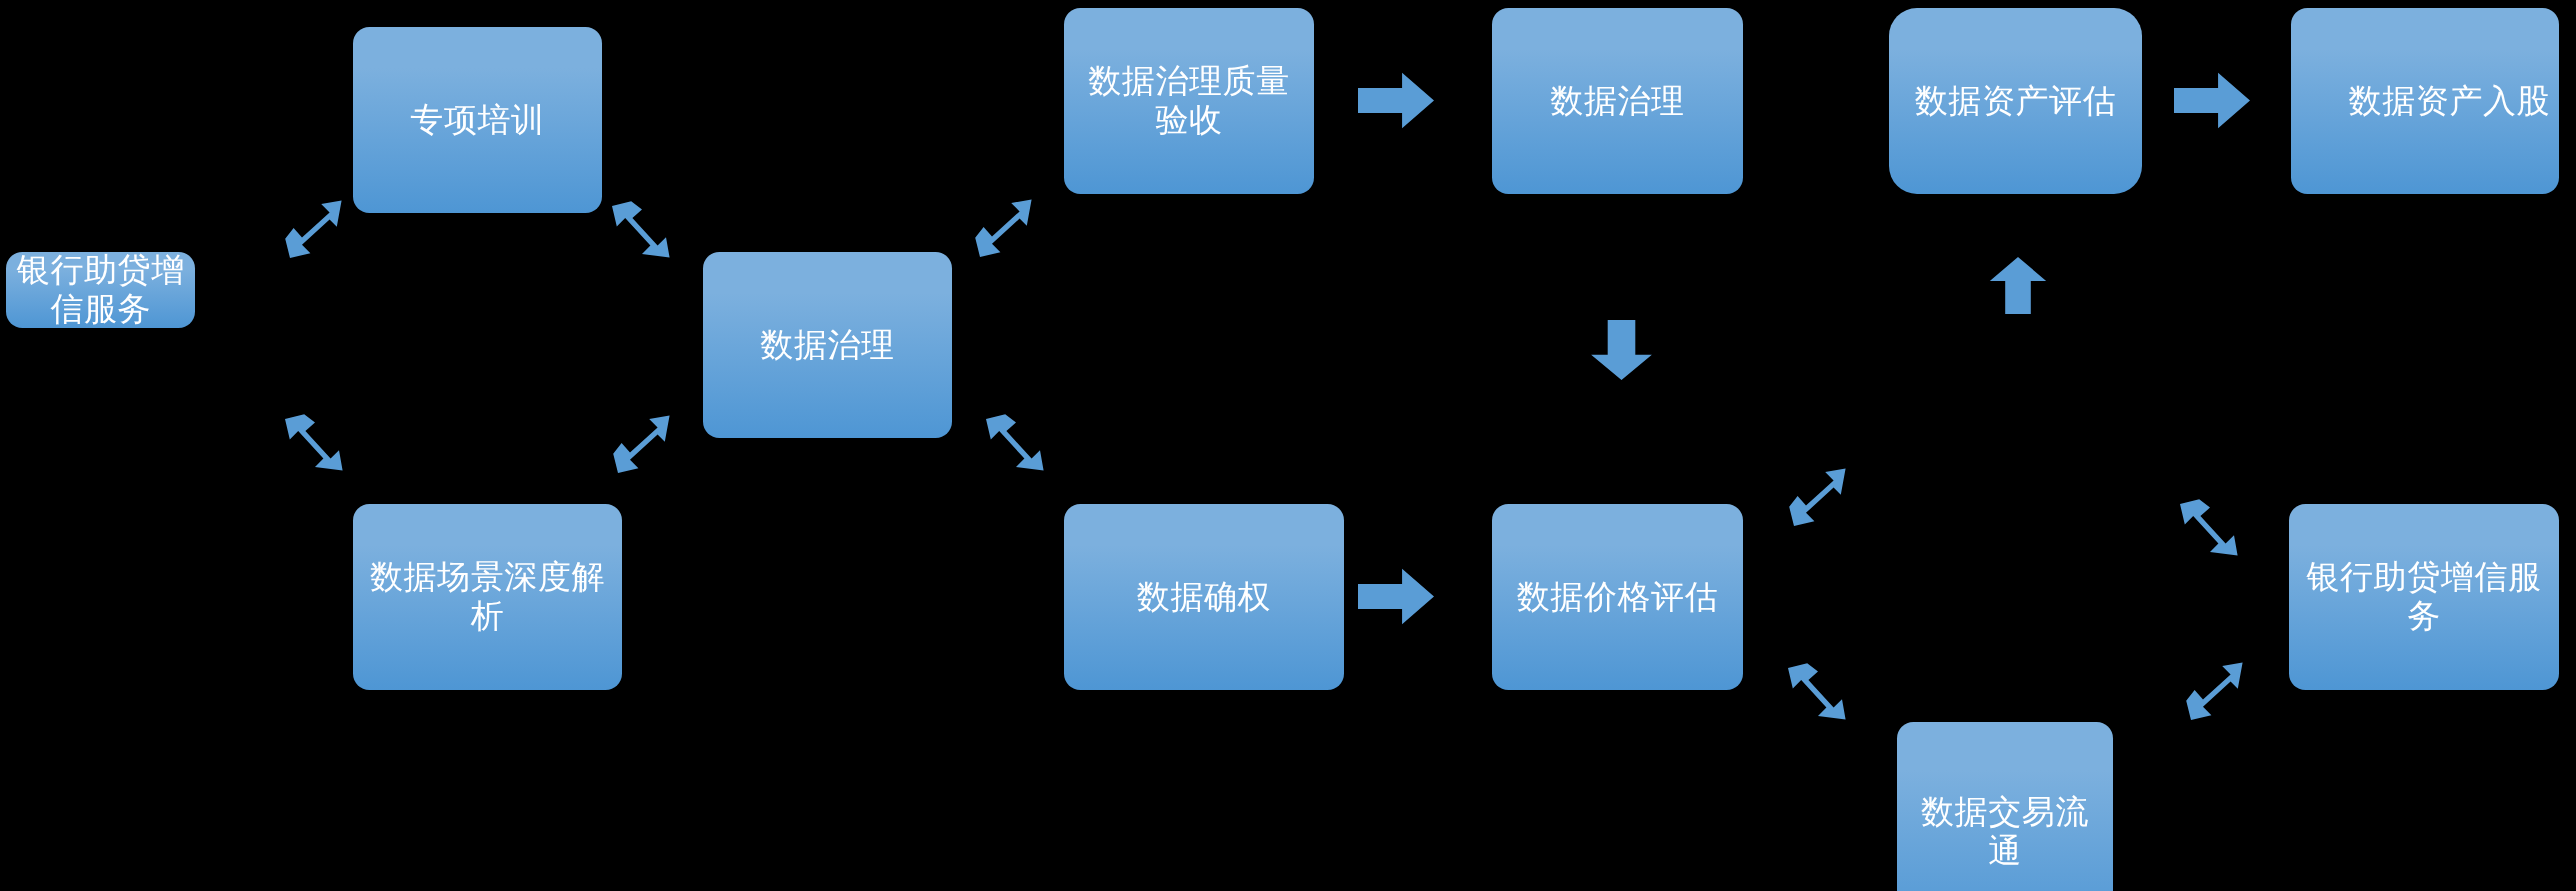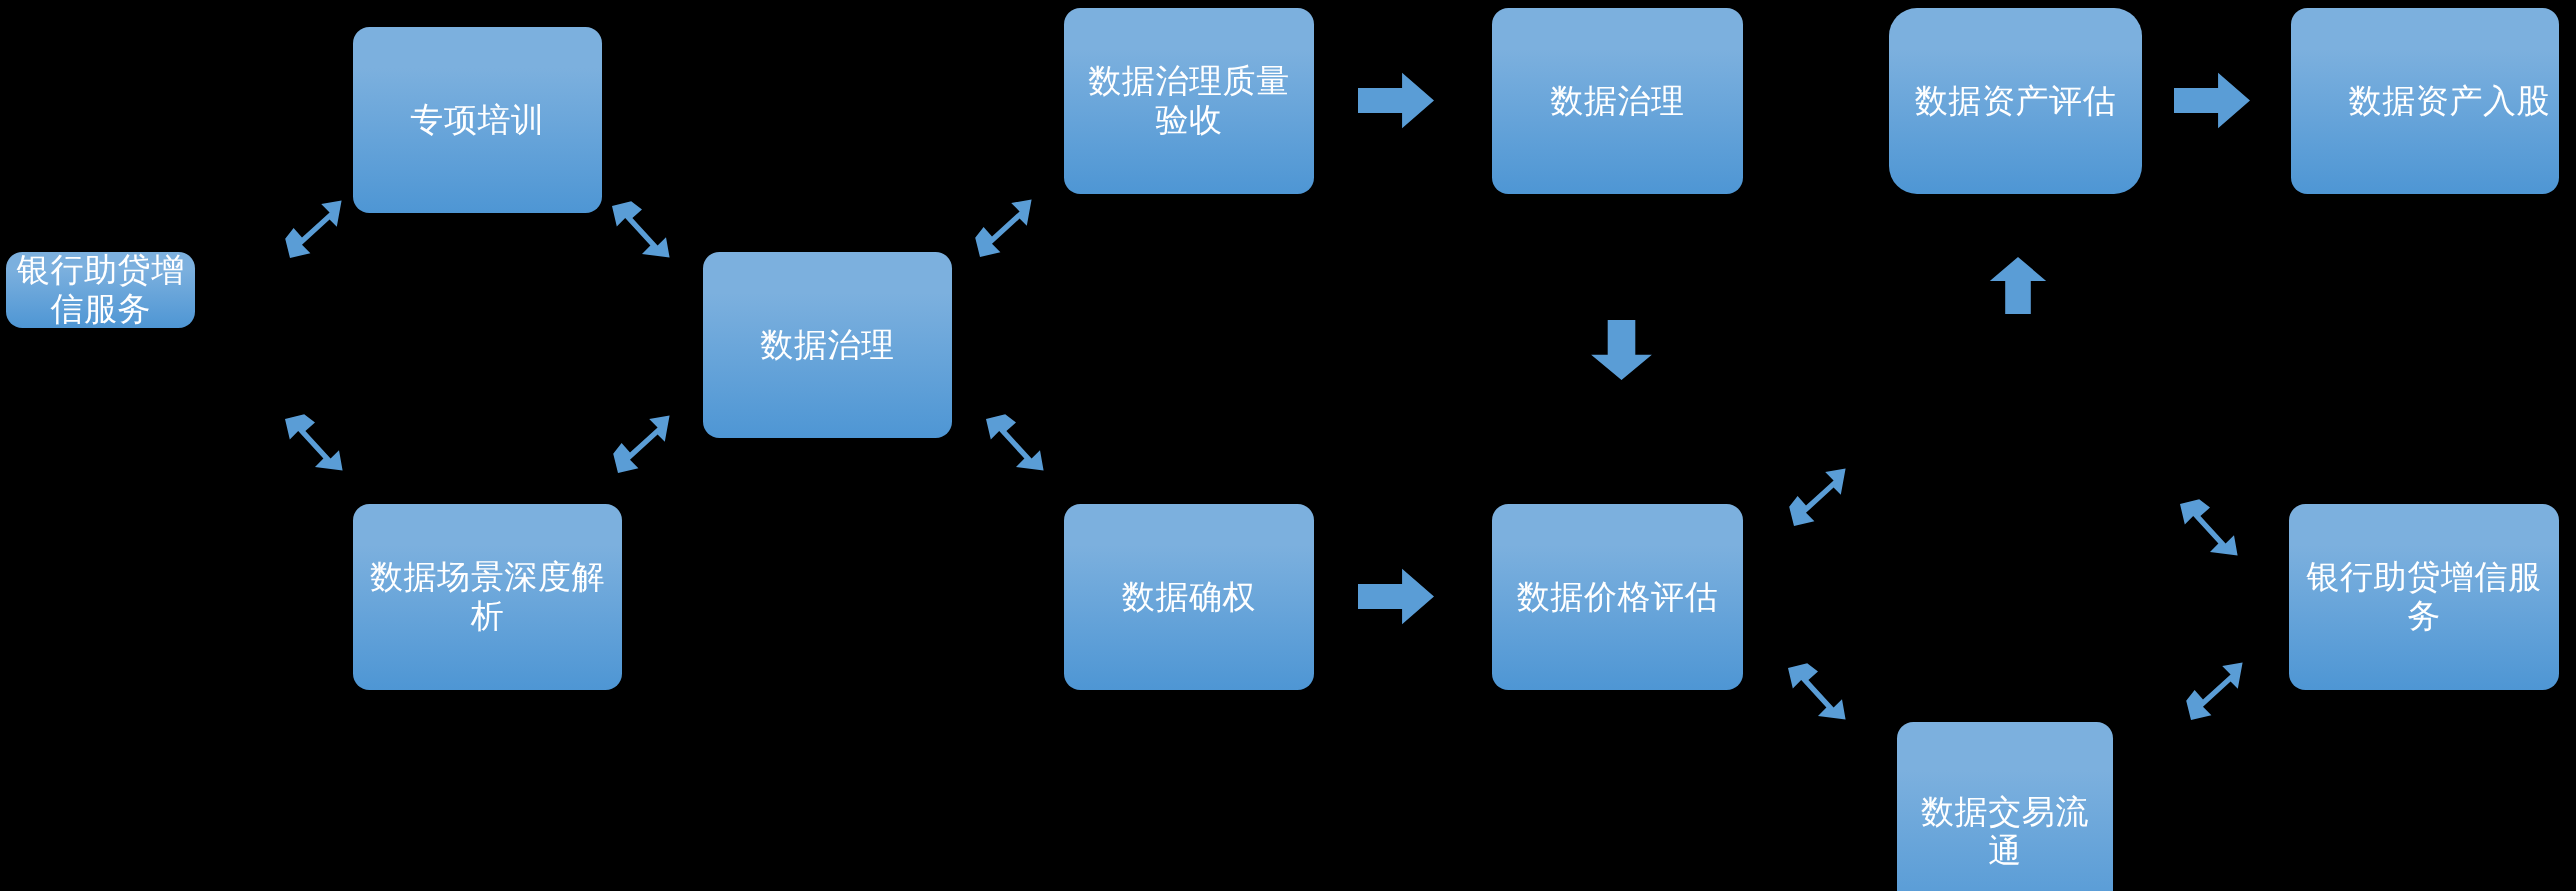--- a/index.html
+++ b/index.html
@@ -55,21 +55,21 @@
     </div>
     <div class="node" style="left: 703px; top: 252px; width: 249px; height: 186px; background: linear-gradient(rgb(124, 176, 222) 0%, rgb(124, 176, 222) 22%, rgb(78, 150, 212) 100%); color: rgb(255, 255, 255);">
       <span>数据治理</span>
     </div>
     <div class="node" style="left: 1064px; top: 8.2px; width: 250px; height: 186px; background: linear-gradient(rgb(124, 176, 222) 0%, rgb(124, 176, 222) 22%, rgb(78, 150, 212) 100%); color: rgb(255, 255, 255);">
       <span>数据治理质量验收</span>
     </div>
     <div class="node" style="left: 1492px; top: 8.2px; width: 251px; height: 186px; background: linear-gradient(rgb(124, 176, 222) 0%, rgb(124, 176, 222) 22%, rgb(78, 150, 212) 100%); color: rgb(255, 255, 255);">
       <span>数据治理</span>
     </div>
-    <div class="node" style="left: 1064px; top: 504px; width: 250px; height: 186px; background: linear-gradient(rgb(124, 176, 222) 0%, rgb(124, 176, 222) 22%, rgb(78, 150, 212) 100%); color: rgb(255, 255, 255); text-align: center;">
+    <div class="node" style="left: 1064px; top: 504px; width: 280px; height: 186px; background: linear-gradient(rgb(124, 176, 222) 0%, rgb(124, 176, 222) 22%, rgb(78, 150, 212) 100%); color: rgb(255, 255, 255); text-align: center;">
       <span>数据确权</span>
     </div>
     <div class="node" style="left: 1492px; top: 504px; width: 251px; height: 186px; background: linear-gradient(rgb(124, 176, 222) 0%, rgb(124, 176, 222) 22%, rgb(78, 150, 212) 100%); color: rgb(255, 255, 255);">
       <span>数据价格评估</span>
     </div>
     <div class="node" style="left: 1889px; top: 8.2px; width: 253px; height: 186px; background: linear-gradient(rgb(124, 176, 222) 0%, rgb(124, 176, 222) 22%, rgb(78, 150, 212) 100%); color: rgb(255, 255, 255); border-radius: 28px;">
       <span>数据资产评估</span>
     </div>
     <div class="node" style="left: 2291px; top: 8.2px; width: 268px; height: 186px; background: linear-gradient(rgb(124, 176, 222) 0%, rgb(124, 176, 222) 22%, rgb(78, 150, 212) 100%); color: rgb(255, 255, 255); text-align: right;">
       <span>数据资产入股</span>

